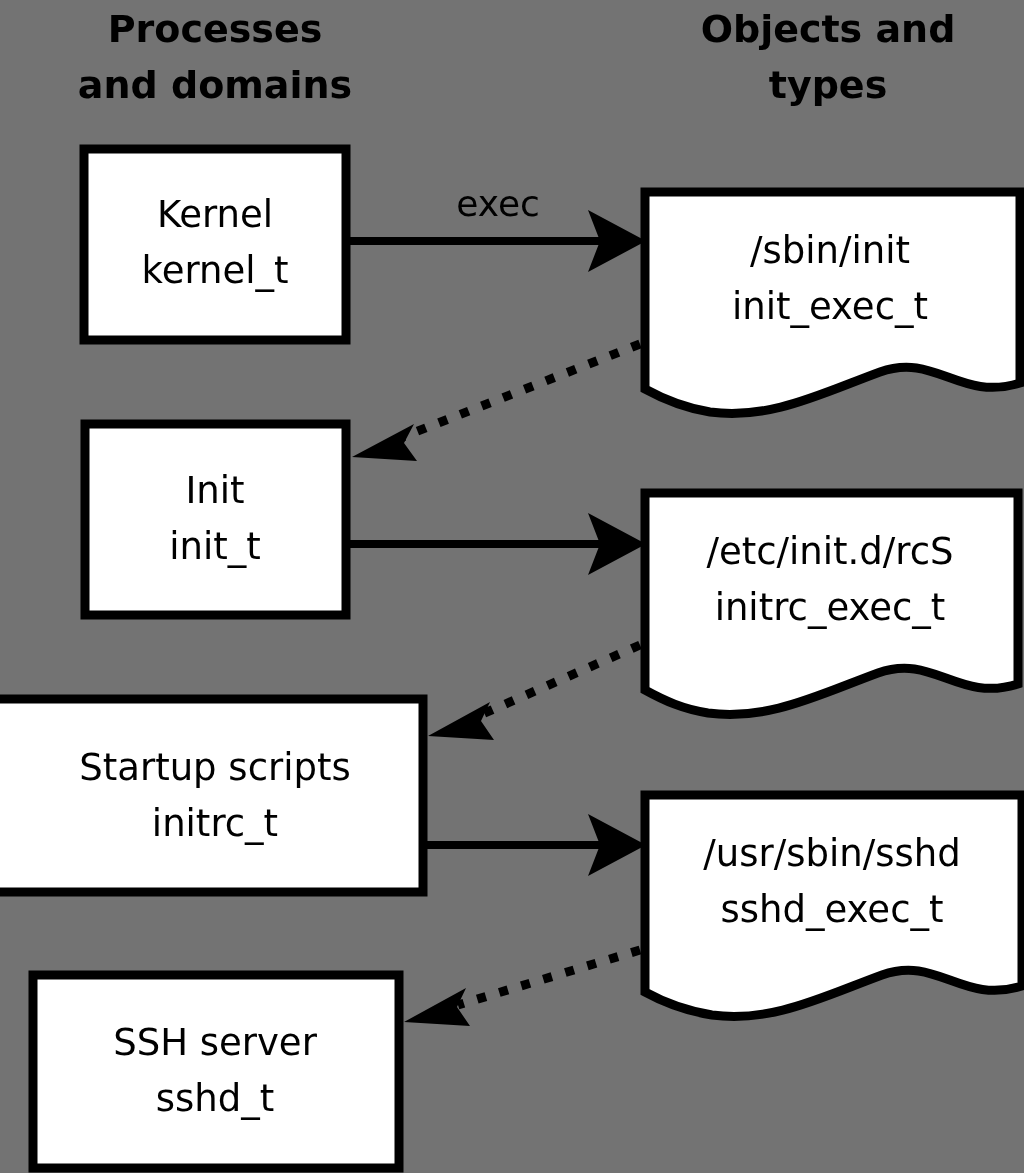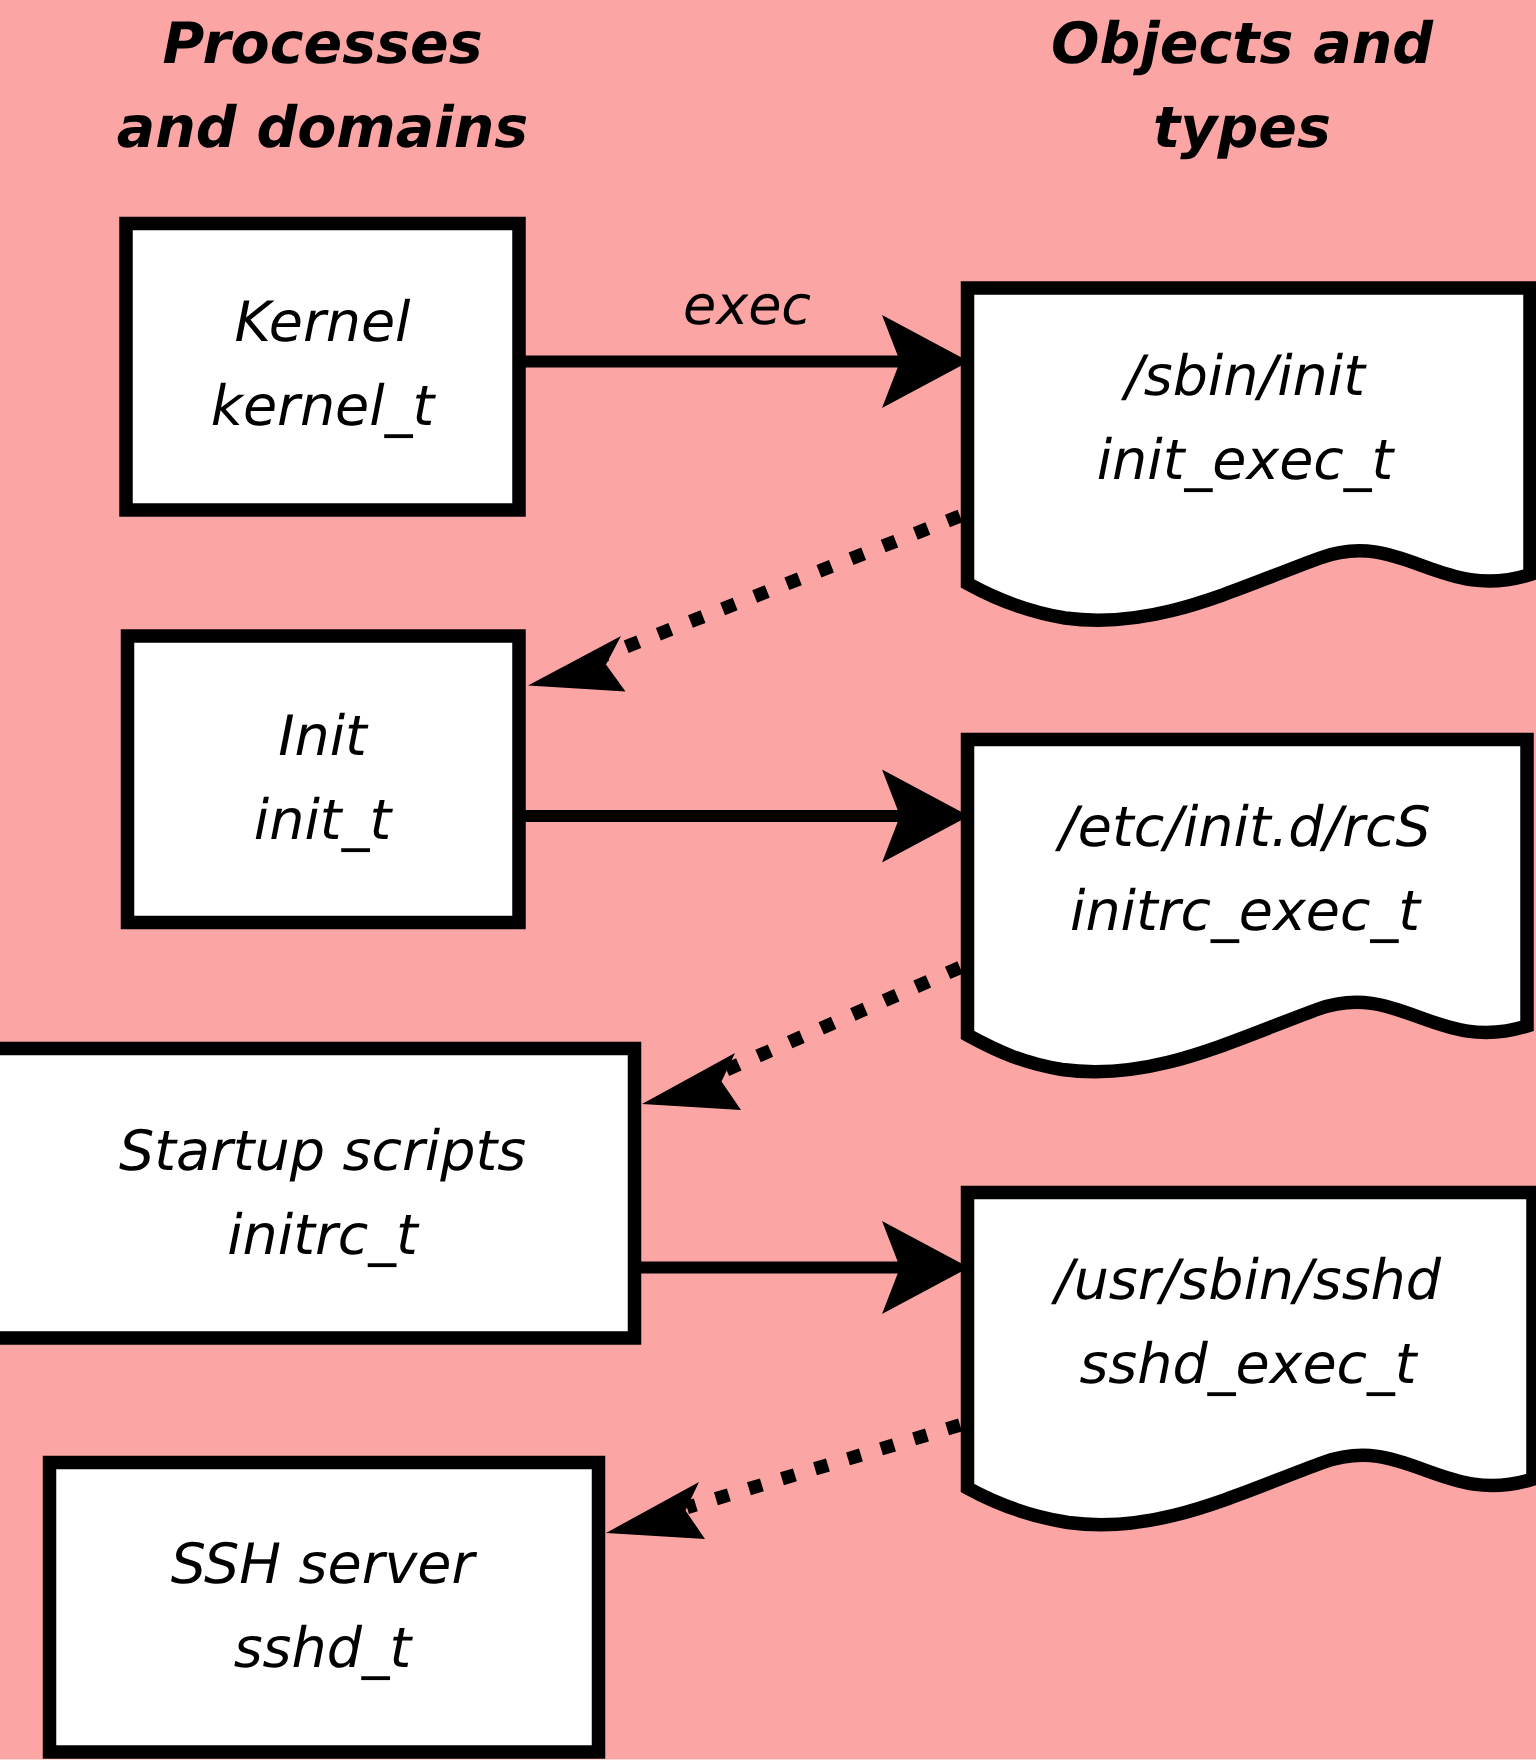--- a/index.html
+++ b/index.html
@@ -4,24 +4,23 @@
 <style>
   html, body {
     margin: 0;
     padding: 0;
     background: #ffffff;
   }
   #diagram-root {
     position: relative;
     width: 1024px;
     height: 1173px;
-    background: #fca5a5;
+    background: #737373;
     font-family: "DejaVu Sans", sans-serif;
     overflow: hidden;
-    font-style: italic;
   }
   svg.diagram-canvas {
     display: block;
     width: 1024px;
     height: 1173px;
   }
   .col-header {
     font-family: "DejaVu Sans", sans-serif;
     font-weight: bold;
     font-size: 38px;

